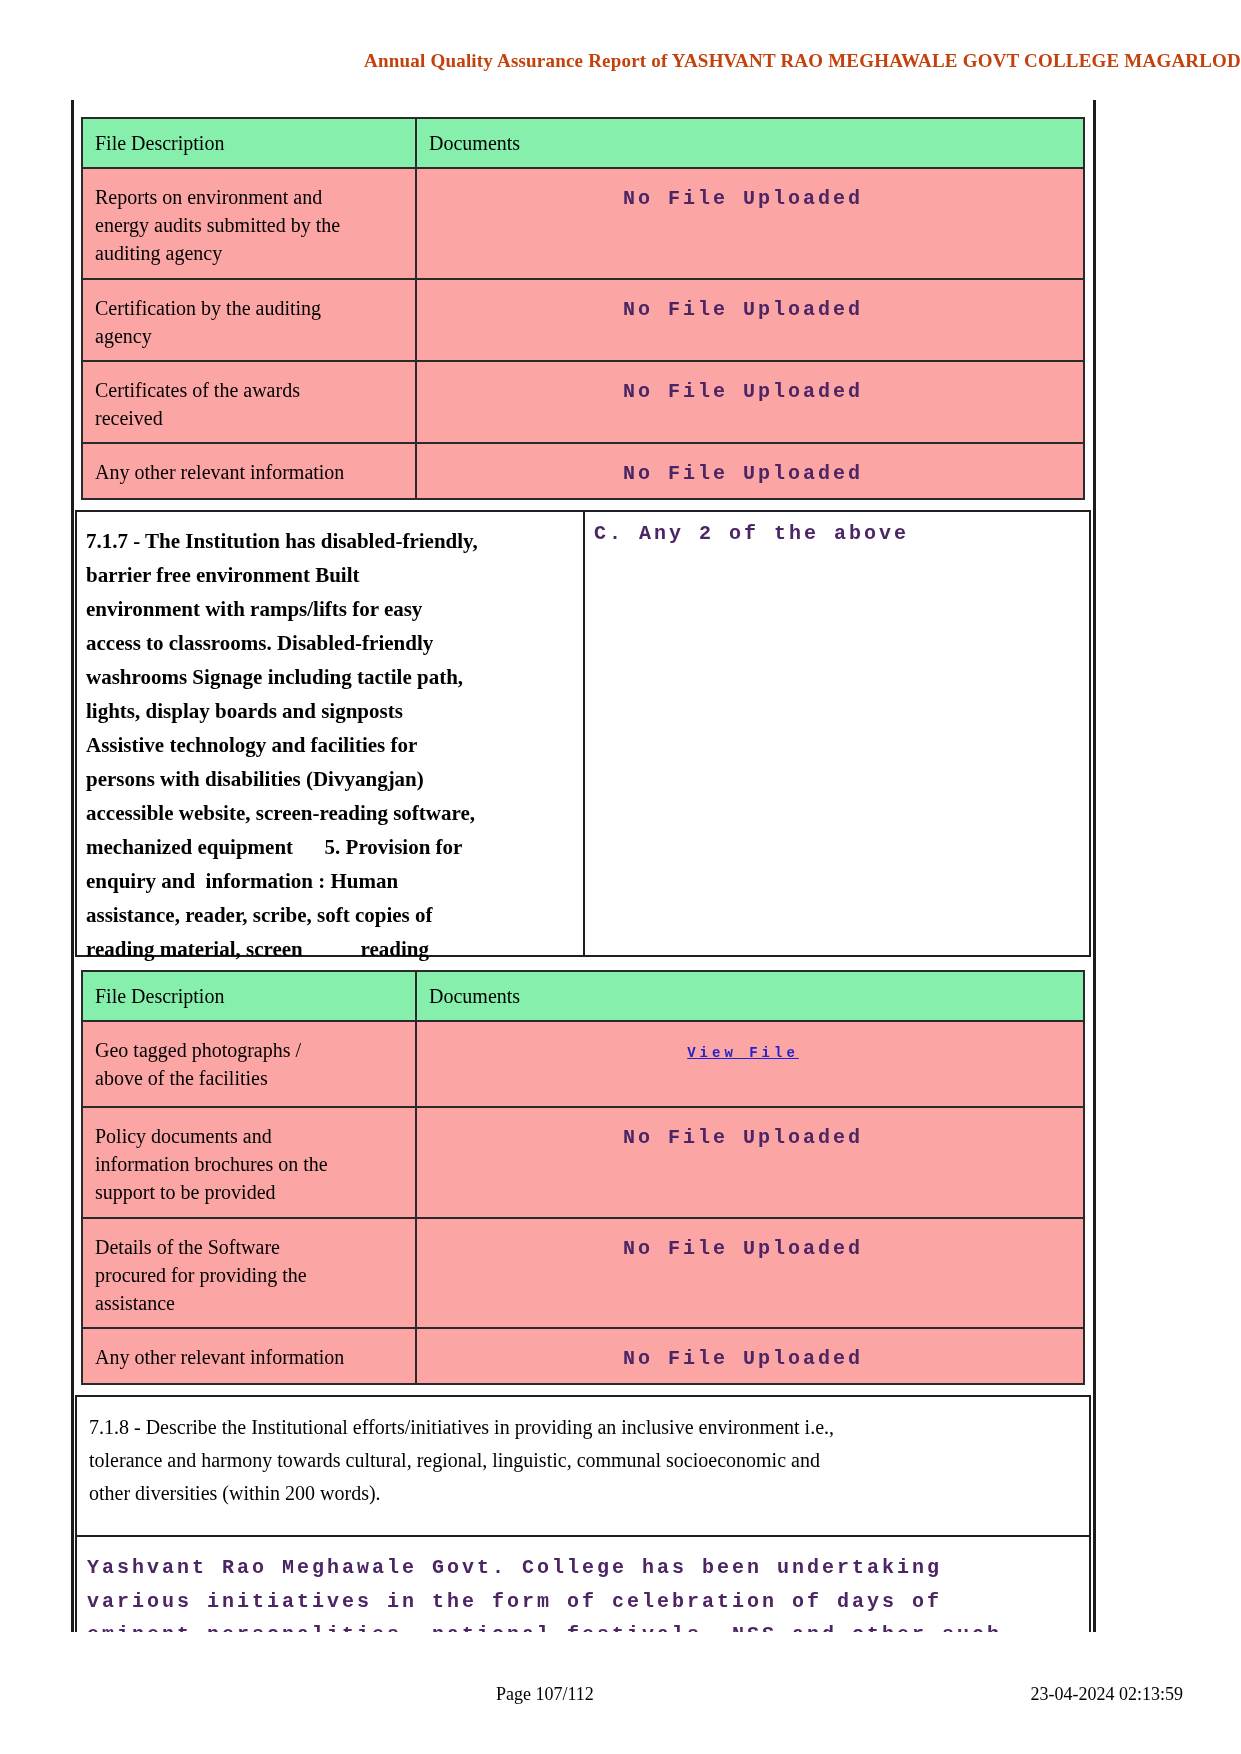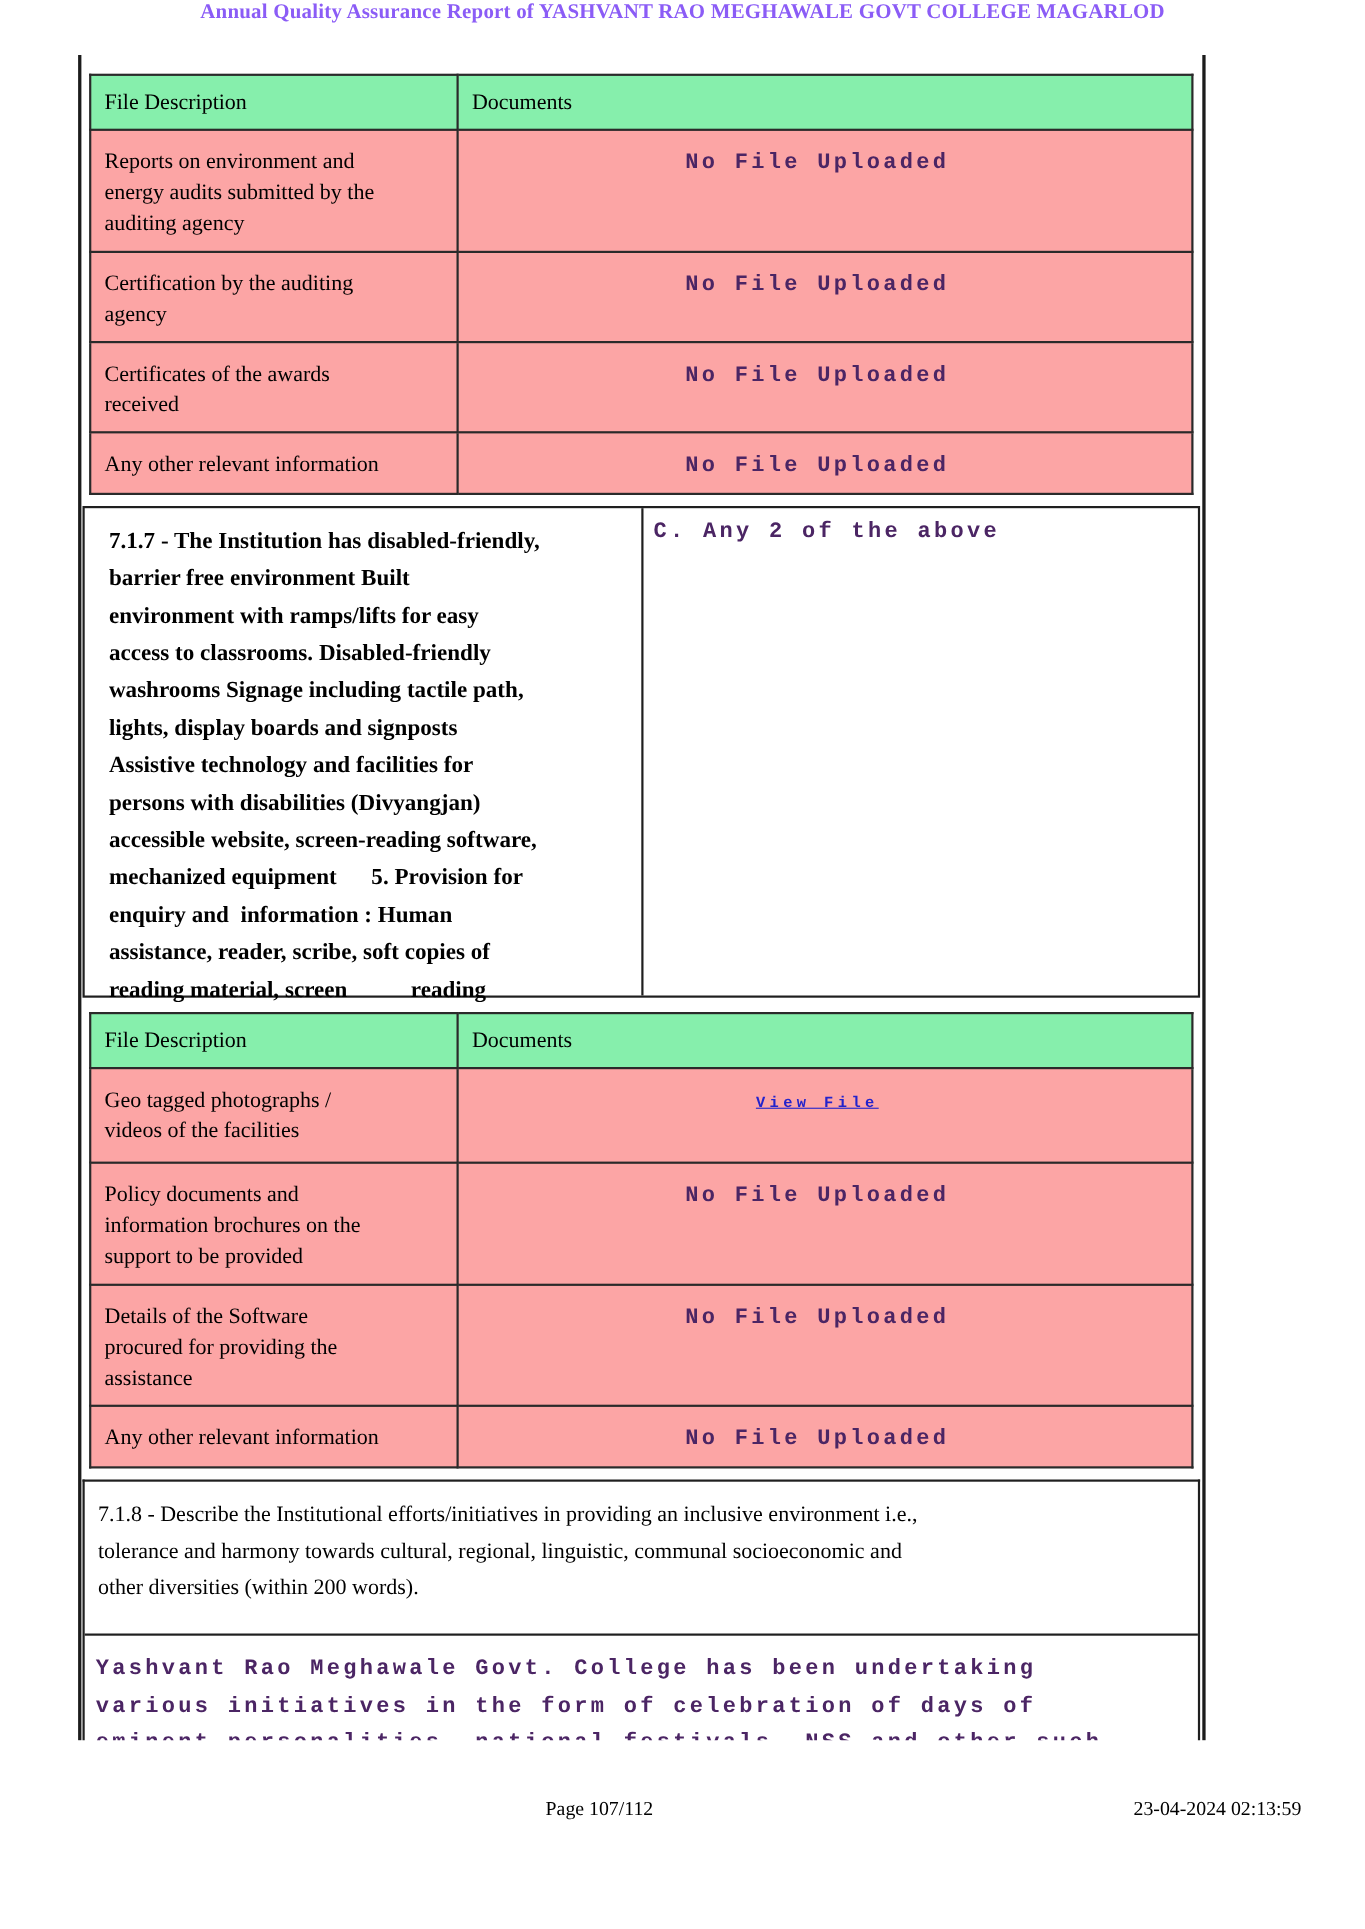--- a/index.html
+++ b/index.html
@@ -4,22 +4,23 @@
 <style>
   * { box-sizing: border-box; margin: 0; padding: 0; }
   html, body {
     width: 1241px; height: 1754px;
     background: #ffffff;
     font-family: "Liberation Serif", serif;
     overflow: hidden;
   }
   
   .page-title {
-    text-align: center;
-    color: #8b5cf6;
+    margin-top: 50px;
+    text-align: right;
+    color: #c2410c;
     font-weight: bold;
     font-size: 19px;
     letter-spacing: 0.2px;
   }
   
   .outer-frame {
     margin-left: 71px;
     margin-top: 28px;
     width: 1025px;
     height: 1532px;
@@ -85,21 +86,21 @@
     margin-left: 1px;
     width: 1016px;
     border: 2px solid #1f1f1f;
     background: #ffffff;
     display: flex;
   }
   .qa-717 { margin-top: 10px; height: 447px; }
   .qa-717 .q-cell {
     width: 508px;
     border-right: 2px solid #1f1f1f;
-    padding: 12px 10px 8px 22px;
+    padding: 12px 10px 8px 9px;
     font-weight: bold;
     font-size: 21px;
     line-height: 34px;
     white-space: pre-wrap;
   }
   .qa-717 .a-cell { flex: 1; padding: 10px 0 0 9px; }
   .qa-718 {
     margin-top: 10px;
     height: 260px;
     display: block;
@@ -204,21 +205,21 @@
       </colgroup>
     <thead>
       <tr>
         <th>File Description</th>
         <th>Documents</th>
       </tr>
     </thead>
     <tbody>
       <tr class="row-1">
         <td><span class="desc-text">Geo tagged photographs /
-videos of the facilities</span></td>
+above of the facilities</span></td>
         <td class="doc-cell"><a class="view-link">View File</a></td>
       </tr>
       <tr class="row-2">
         <td><span class="desc-text">Policy documents and
 information brochures on the
 support to be provided</span></td>
         <td class="doc-cell"><span class="mono-purple">No File Uploaded</span></td>
       </tr>
       <tr class="row-3">
         <td><span class="desc-text">Details of the Software

